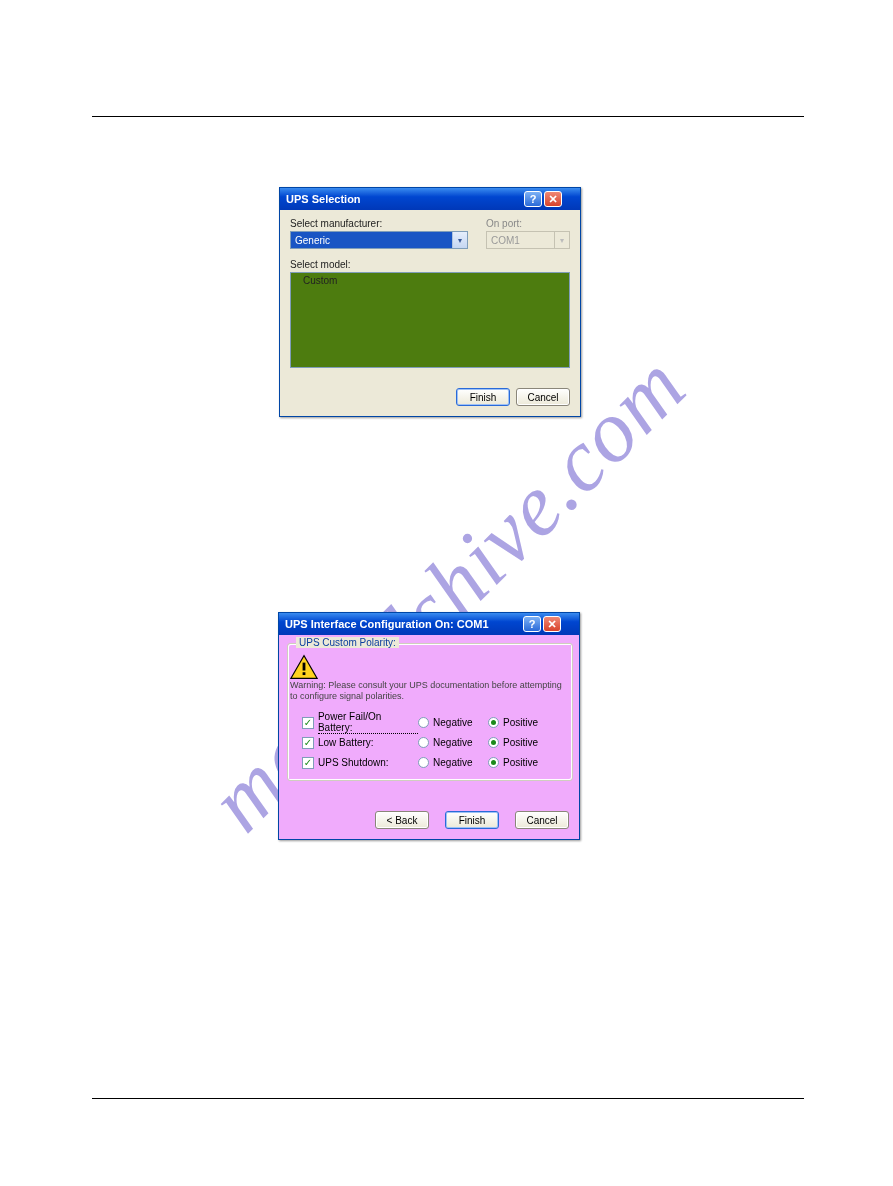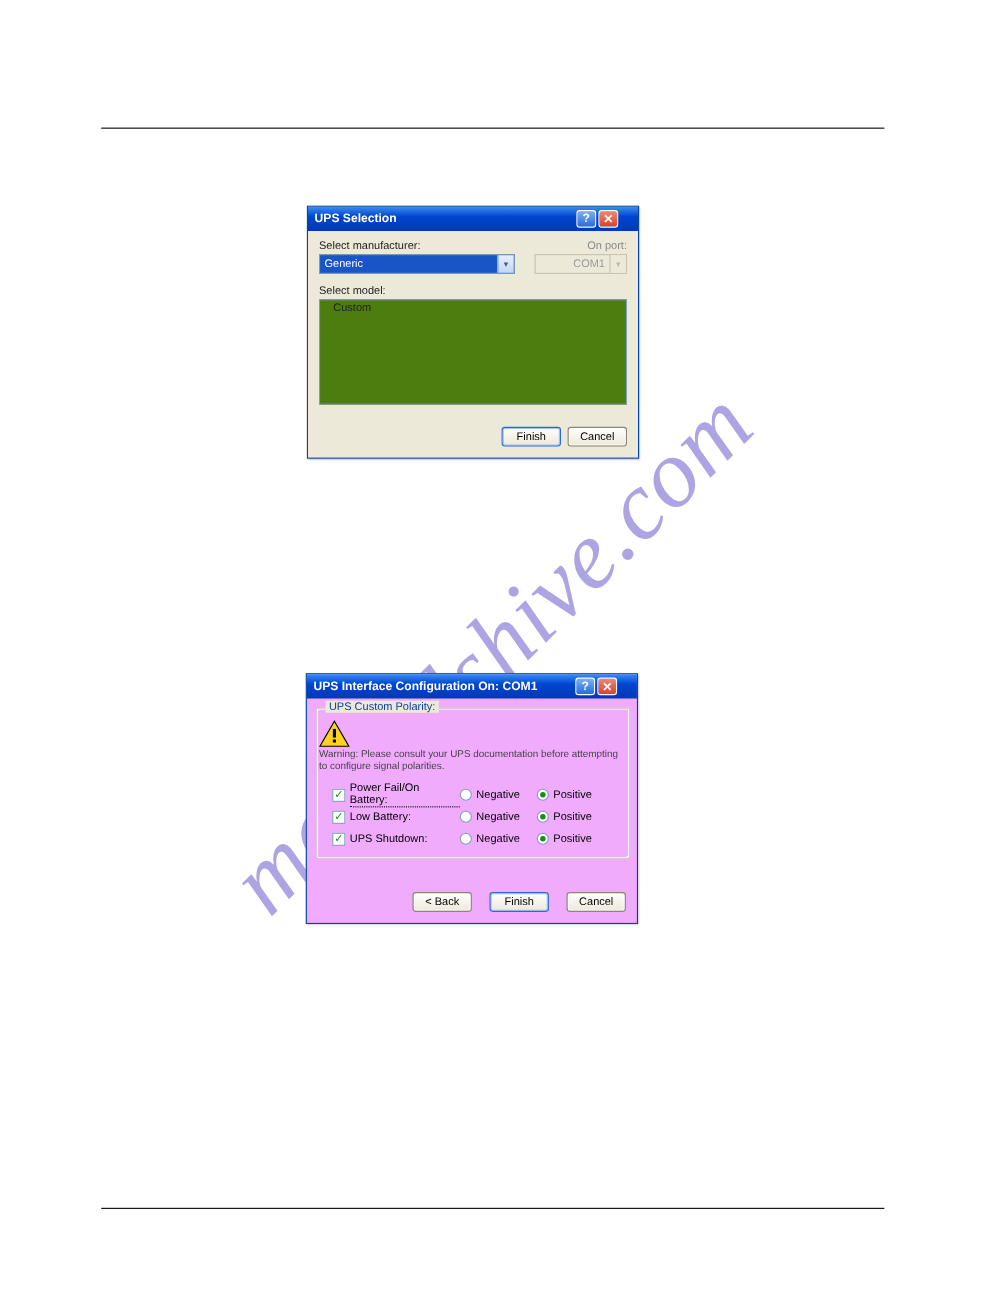--- a/index.html
+++ b/index.html
@@ -50,21 +50,21 @@
     border: 1px solid #fff; border-radius: 3px;
     display: flex; align-items: center; justify-content: center;
     font-size: 11px; font-weight: bold; color: #fff;
   }
   .tb-help { background: linear-gradient(#7db1f5, #2a6ad8); }
   .tb-close { background: linear-gradient(#f08875, #d8432b); }
 
   .dlg1-body { padding: 8px 10px; font-size: 10px; color: #222; }
   .row1 { display: flex; gap: 18px; }
   .col-l { width: 178px; }
-  .col-r { flex: 1; color: #888; text-align: right; }
+  .col-r { flex: 1; color: #888; }
   .col-r .lbl { font-size: 10px; }
   .combo {
     background: #fff; border: 1px solid #7f9db9;
     height: 18px; display: flex; align-items: center;
     margin-top: 2px;
   }
   .combo.selected { background: #1955c4; color: #fff; }
   .combo .val { flex: 1; padding: 0 4px; font-size: 10px; }
   .combo .arrow {
     width: 15px; height: 100%;

